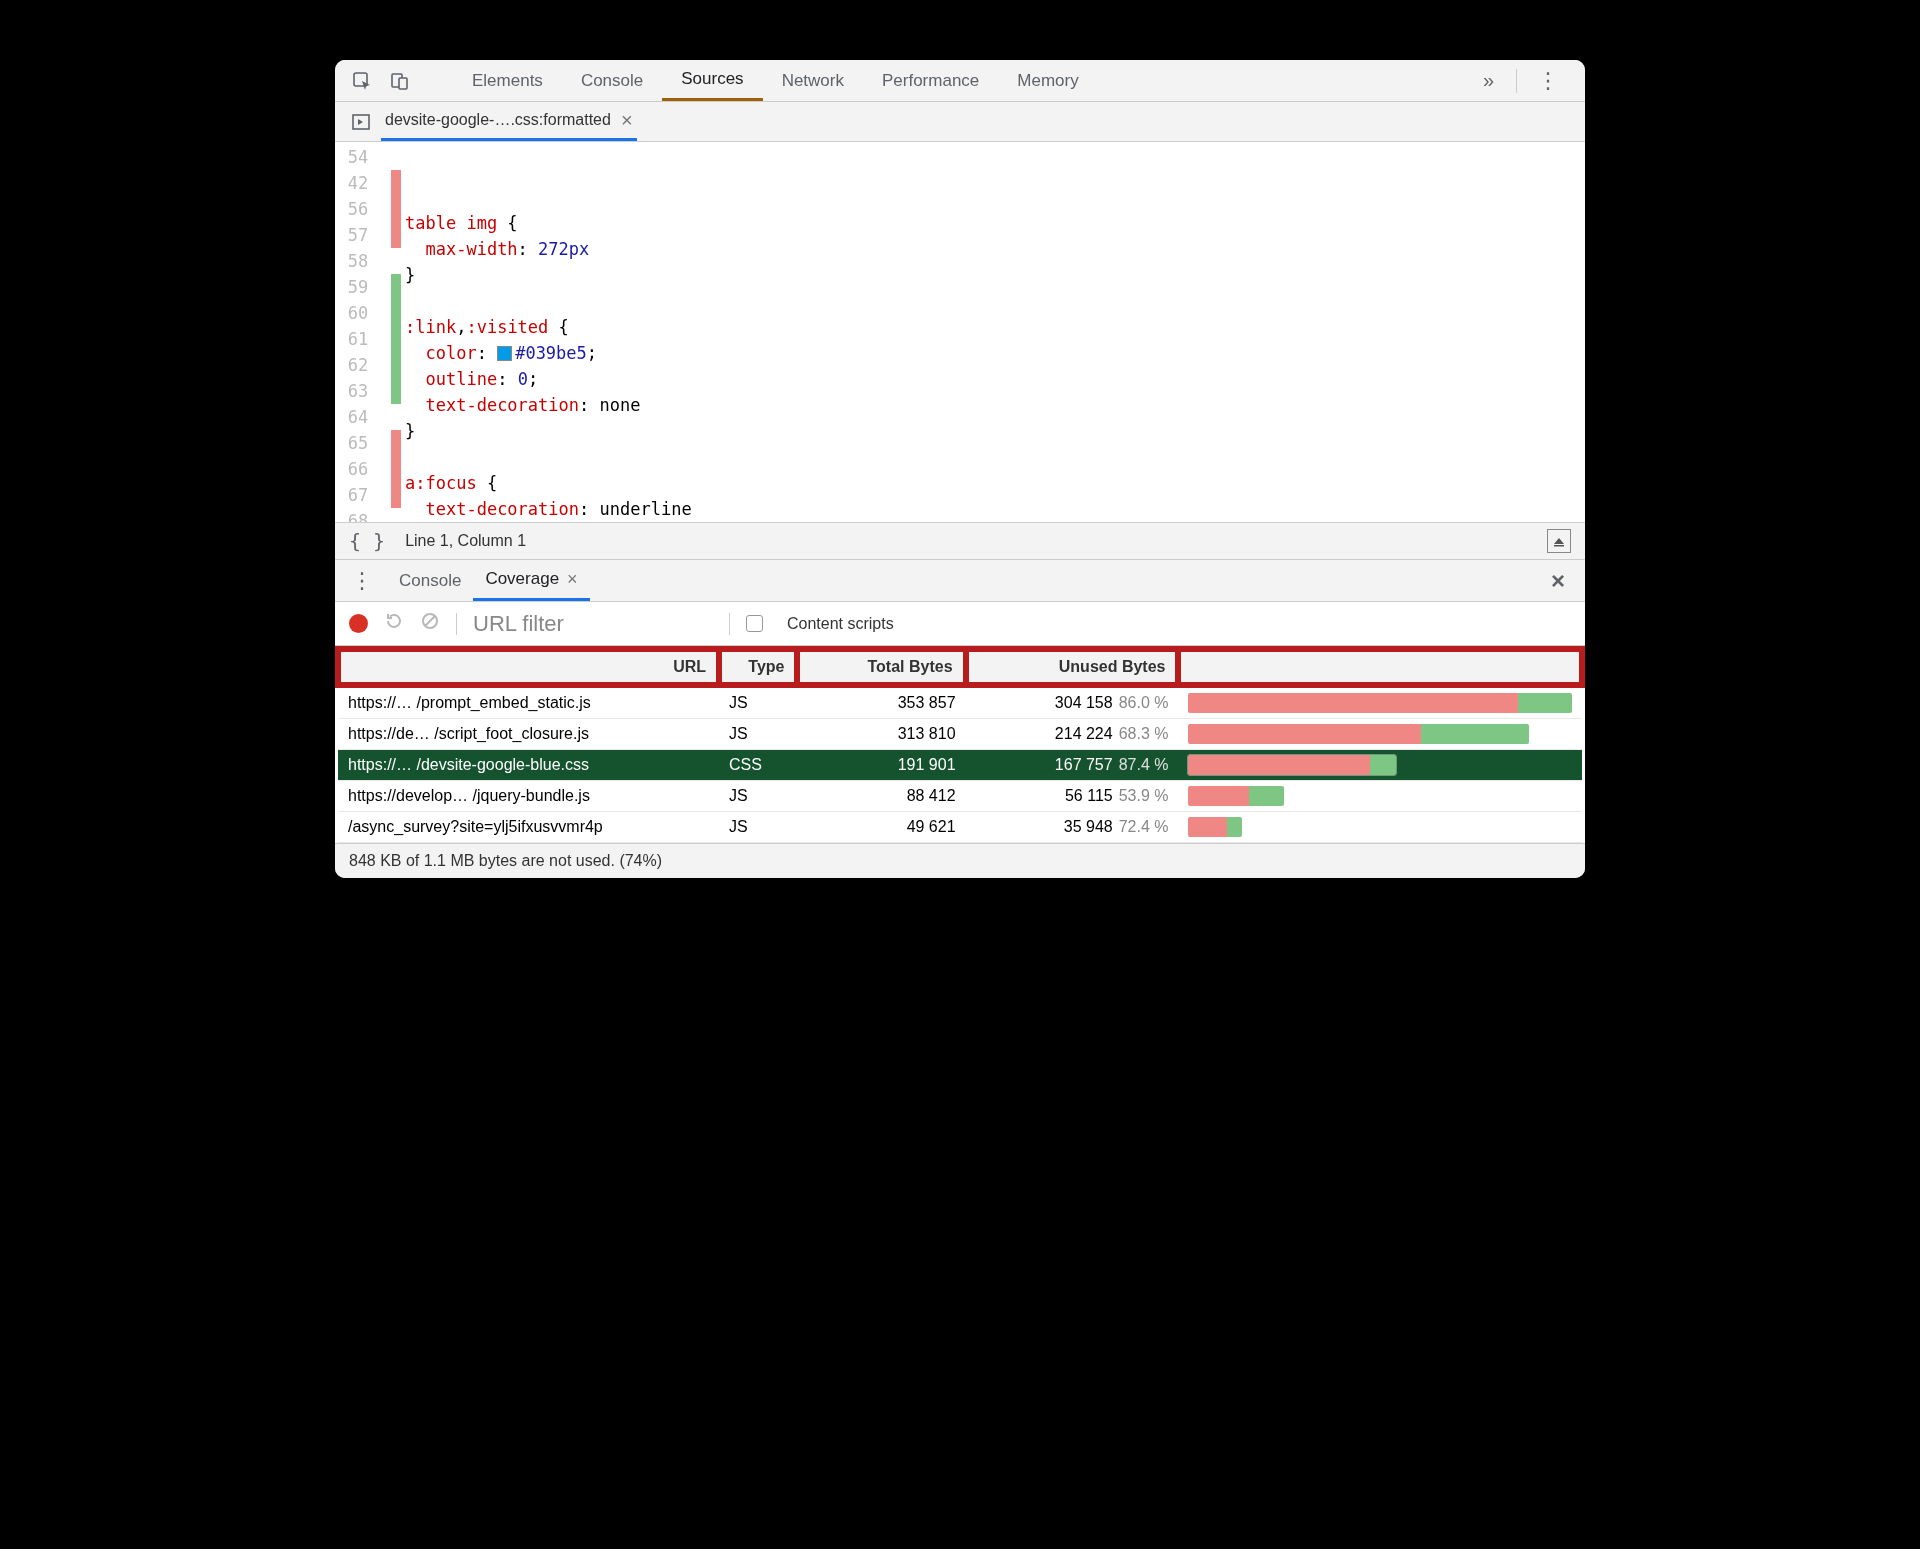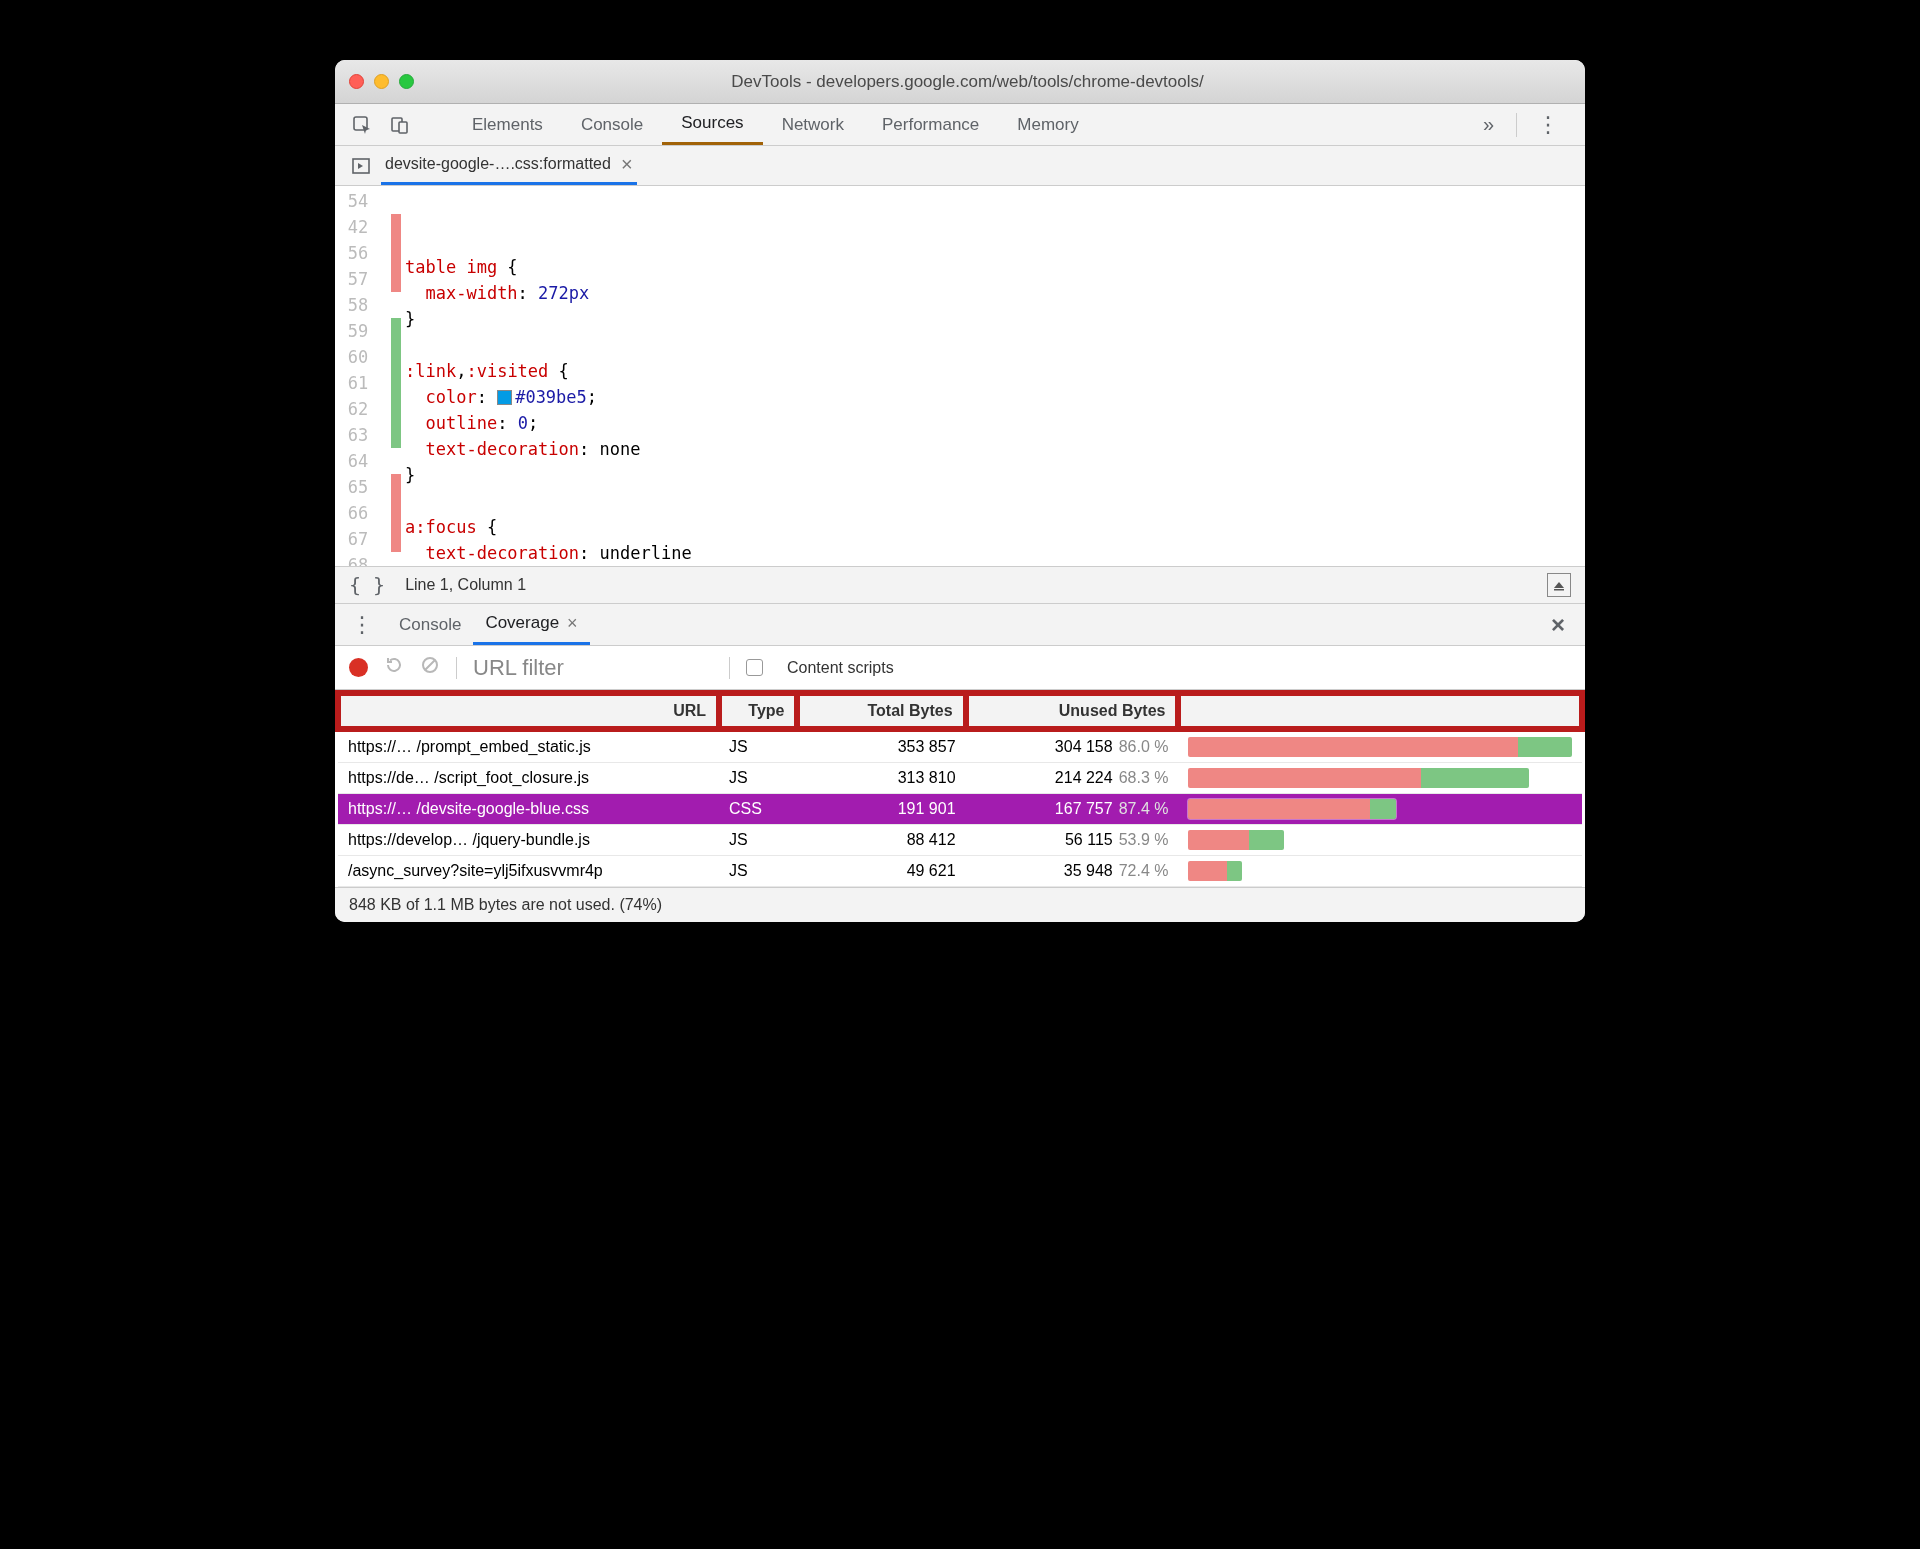--- a/index.html
+++ b/index.html
@@ -49,45 +49,37 @@
     .cov-toolbar { height: 44px; display:flex; align-items:center; padding: 0 14px; border-bottom: 1px solid #ccc; background:#fff; gap:16px; }
     .rec { width:19px; height:19px; border-radius:50%; background:#d93025; }
     .tb-icon { color:#b8b8b8; font-size:20px; }
     .vdiv { width:1px; height:22px; background:#ccc; }
     .urlfilter { flex:0 0 240px; color:#888; font-size:22px; }
     .cbx { width:17px; height:17px; border:1.5px solid #999; border-radius:3px; margin-right:8px; }
     .cslabel { color:#333; font-size:16px; }
     .cov-table { width:100%; border-collapse:collapse; font-size:16px; }
     .cov-table th { background:#f3f3f3; text-align:right; padding:6px 10px; border:6px solid #b91c1c; color:#333; font-weight:700; }
     .cov-table td { padding:5px 10px; border-bottom:1px solid #e8e8e8; }
-    .cov-table tr.selected td { background:#a21caf; color:#fff; }
+    .cov-table tr.selected td { background:#14532d; color:#fff; }
     .cov-table tr.selected .pct { color:#e0e0e0; }
     .tbytes { text-align:right; font-variant-numeric: tabular-nums;}
     .ubytes { text-align:right; white-space:nowrap; font-variant-numeric: tabular-nums;}
     .pct { color:#888; margin-left:6px;}
     .barcell { width:360px; padding:6px 10px;}
     .bar { height:20px; display:flex; border-radius:2px; overflow:hidden; }
     .bar .unused { background:#ef8784; }
     .bar .used { background:#7dc683; }
     tr.selected .bar { outline:1px solid rgba(255,255,255,0.4); }
     .footer { background:#f3f3f3; padding:8px 14px; color:#333; font-size:16px; border-top:1px solid #ccc; }
   </style>
 </head>
 <body>
 
 <div class="window">
 
-  <div class="titlebar">
-    <div class="traffic">
-      <div class="tlight tl-close"></div>
-      <div class="tlight tl-min"></div>
-      <div class="tlight tl-max"></div>
-    </div>
-    <div class="title">DevTools - developers.google.com/web/tools/chrome-devtools/</div>
-  </div>
 
   <div class="toolbar">
     <div class="iconbtn">
       <svg width="20" height="20" viewBox="0 0 20 20" fill="none" stroke="currentColor" stroke-width="1.6">
           <rect x="2" y="2" width="13" height="13" rx="2"></rect>
           <path d="M10 10 L18 14 L14 15 L13 19 Z" fill="currentColor" stroke="none"></path>
         </svg>
     </div>
     <div class="iconbtn">
       <svg width="20" height="20" viewBox="0 0 20 20" fill="none" stroke="currentColor" stroke-width="1.6">

